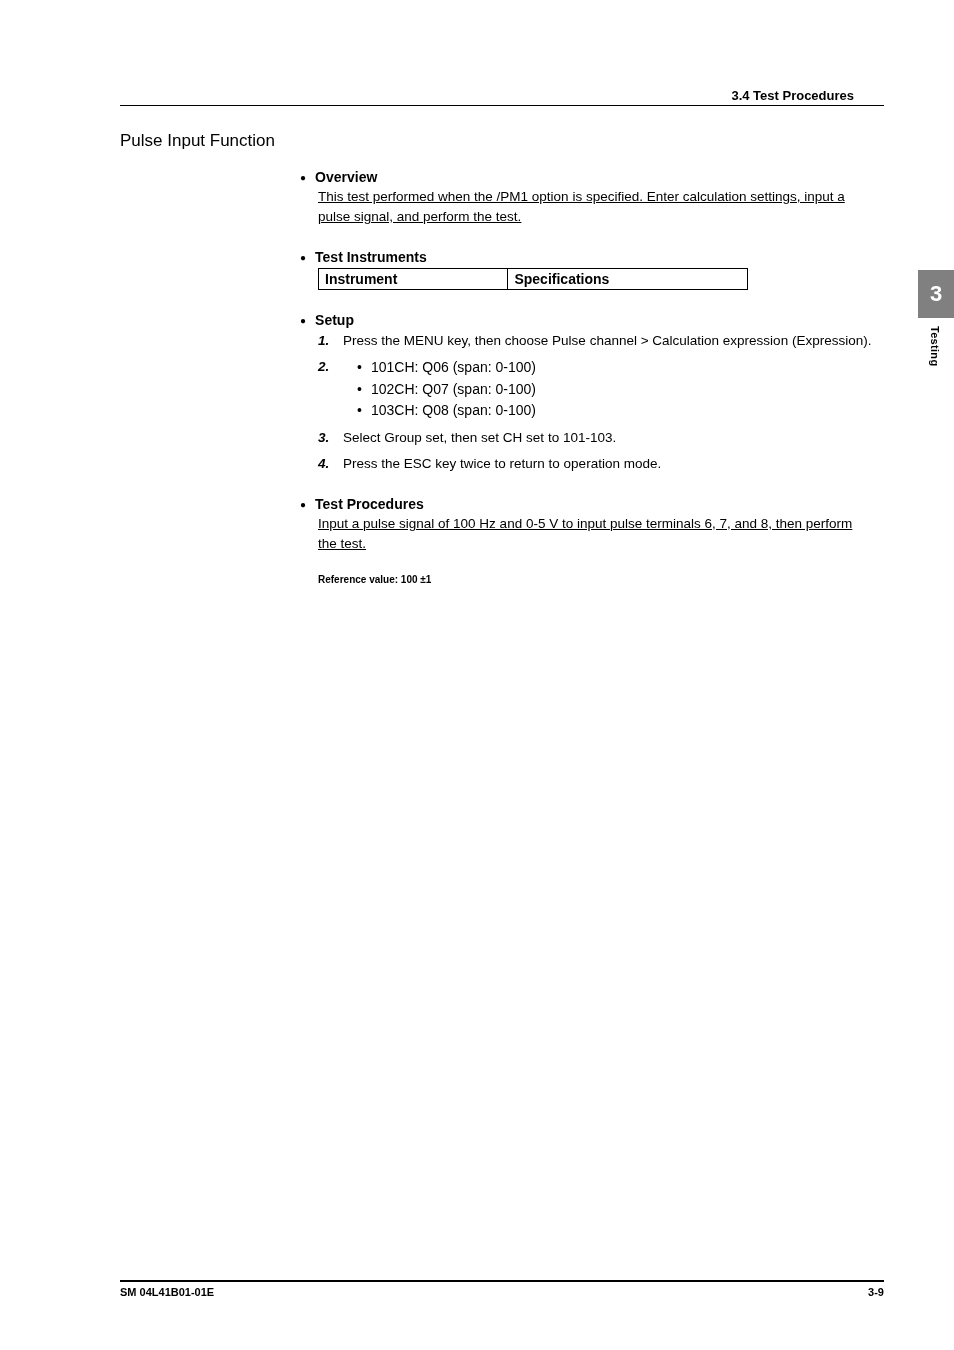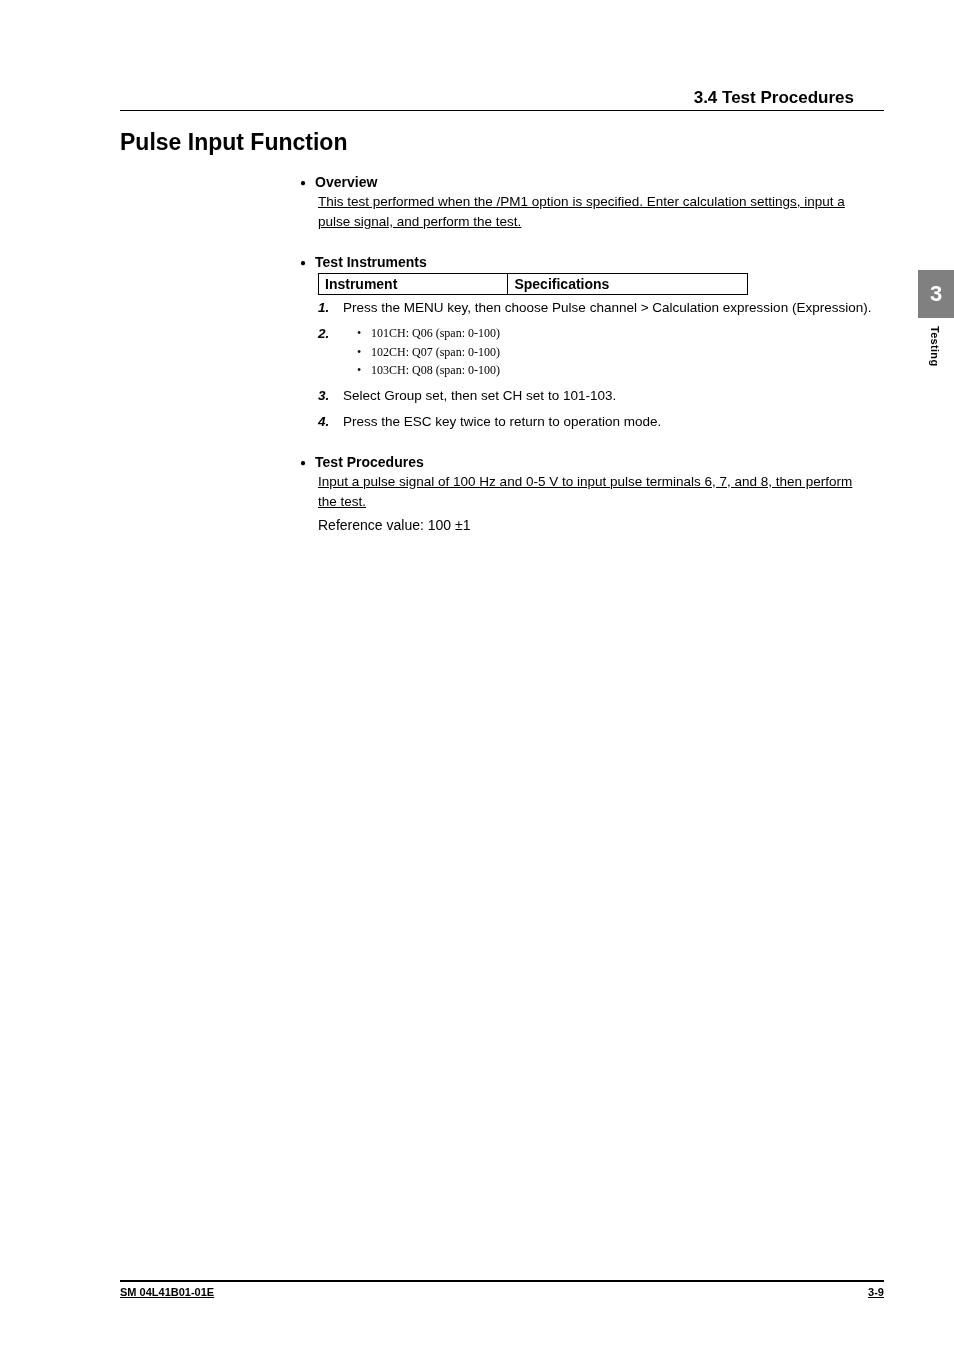--- a/index.html
+++ b/index.html
@@ -1,41 +1,41 @@
 <!DOCTYPE html>
 <html><head>
 <meta charset="utf-8">
 <style>
   * { box-sizing: border-box; margin: 0; padding: 0; }
   html, body { width: 954px; height: 1350px; background: #fff; font-family: Arial, Helvetica, sans-serif; color: #000; }
   .page { position: relative; width: 954px; height: 1350px; padding: 88px 70px 0 120px; }
-  .header-right { text-align: right; font-size: 17px; font-weight: bold; padding-right: 30px; }
+  .header-right { text-align: right; font-size: 13px; font-weight: bold; padding-right: 30px; }
   .rule { border: none; border-top: 1px solid #000; margin-top: 2px; }
-  .h1 { font-size: 23px; font-weight: bold; margin-top: 18px; }
+  .h1 { font-size: 17px; font-weight: normal; margin-top: 25px; }
   .content-block { padding-left: 180px; padding-right: 10px; }
   .h2 { font-size: 14px; font-weight: bold; margin-top: 18px; }
   .h2::before { content: "\25CF"; font-size: 10px; margin-right: 9px; position: relative; top: -1px; }
   .para { font-size: 13.5px; line-height: 1.48; margin-top: 2px; padding-left: 18px; text-decoration: underline; }
   table.instr { border-collapse: collapse; margin-top: 3px; margin-left: 18px; width: 430px; }
   table.instr th, table.instr td { border: 1px solid #000; font-size: 14px; text-align: left; padding: 2px 6px; }
   table.instr th { font-weight: bold; }
   ol.steps { list-style: none; margin-top: 3px; padding-left: 18px; }
   ol.steps > li { position: relative; padding-left: 25px; font-size: 13.5px; line-height: 1.48; margin-bottom: 6px; }
   ol.steps > li .num { position: absolute; left: 0; top: 0; font-weight: bold; font-style: italic; }
   .b { font-weight: normal; }
   ul.bullets { list-style: none; padding-left: 14px; margin-top: 1px; }
-  ul.bullets li { position: relative; padding-left: 14px; font-size: 12px; line-height: 1.55; font-family: Liberation Serif, serif; }
+  ul.bullets li { position: relative; padding-left: 14px; font-size: 14px; line-height: 1.55; }
   ul.bullets li::before { content: "\2022"; position: absolute; left: 0; }
-  .ref { font-size: 14px; font-weight: normal; margin-top: 5px; padding-left: 18px; }
+  .ref { font-size: 10px; font-weight: bold; margin-top: 20px; padding-left: 18px; }
   .side-tab { position: absolute; right: 0; top: 270px; width: 36px; }
   .tab-box { background: #808080; color: #fff; width: 36px; height: 48px; display: flex; align-items: center; justify-content: center; font-size: 22px; font-weight: bold; }
   .tab-label { writing-mode: vertical-rl; font-size: 11px; font-weight: bold; padding-top: 8px; text-align: left; margin-left: 11px; letter-spacing: 0.3px; }
   .footer { position: absolute; bottom: 52px; left: 120px; right: 70px; }
   .footer-rule { border: none; border-top: 2px solid #000; }
-  .footer-row { display: flex; justify-content: space-between; font-size: 11px; font-weight: bold; margin-top: 4px; text-decoration: underline; }
+  .footer-row { display: flex; justify-content: space-between; font-size: 11px; font-weight: bold; margin-top: 4px; }
   .gap-top { margin-top: 22px; }
 </style>
 </head>
 <body>
 
 <div class="page">
 
   <div class="header-right">3.4  Test Procedures</div>
   <hr class="rule">
 
@@ -49,20 +49,21 @@
     <div class="h2 gap-top">Test Instruments</div>
     <table class="instr">
       <tbody>
           <tr>
         <th>Instrument</th>
         <th>Specifications</th>
       </tr>
     </tbody>
       </table>
 
+    <div class="h2 gap-top">Setup</div>
     <ol class="steps" id="setup-steps">
         <li><span class="num">1.</span><span><span>Press the </span><span class="b">MENU key</span><span>, then choose </span><span class="b">Pulse channel</span><span> &gt; </span><span class="b">Calculation expression (Expression)</span><span>.</span></span></li>
         <li><span class="num">2.</span><ul class="bullets">
             <li>101CH: Q06 (span: 0-100)</li>
             <li>102CH: Q07 (span: 0-100)</li>
             <li>103CH: Q08 (span: 0-100)</li>
           </ul></li>
         <li><span class="num">3.</span><span><span>Select </span><span class="b">Group set</span><span>, then set </span><span class="b">CH set</span><span> to 101-103.</span></span></li>
         <li><span class="num">4.</span><span><span>Press the </span><span class="b">ESC key</span><span> twice to return to operation mode.</span></span></li>
       </ol>

